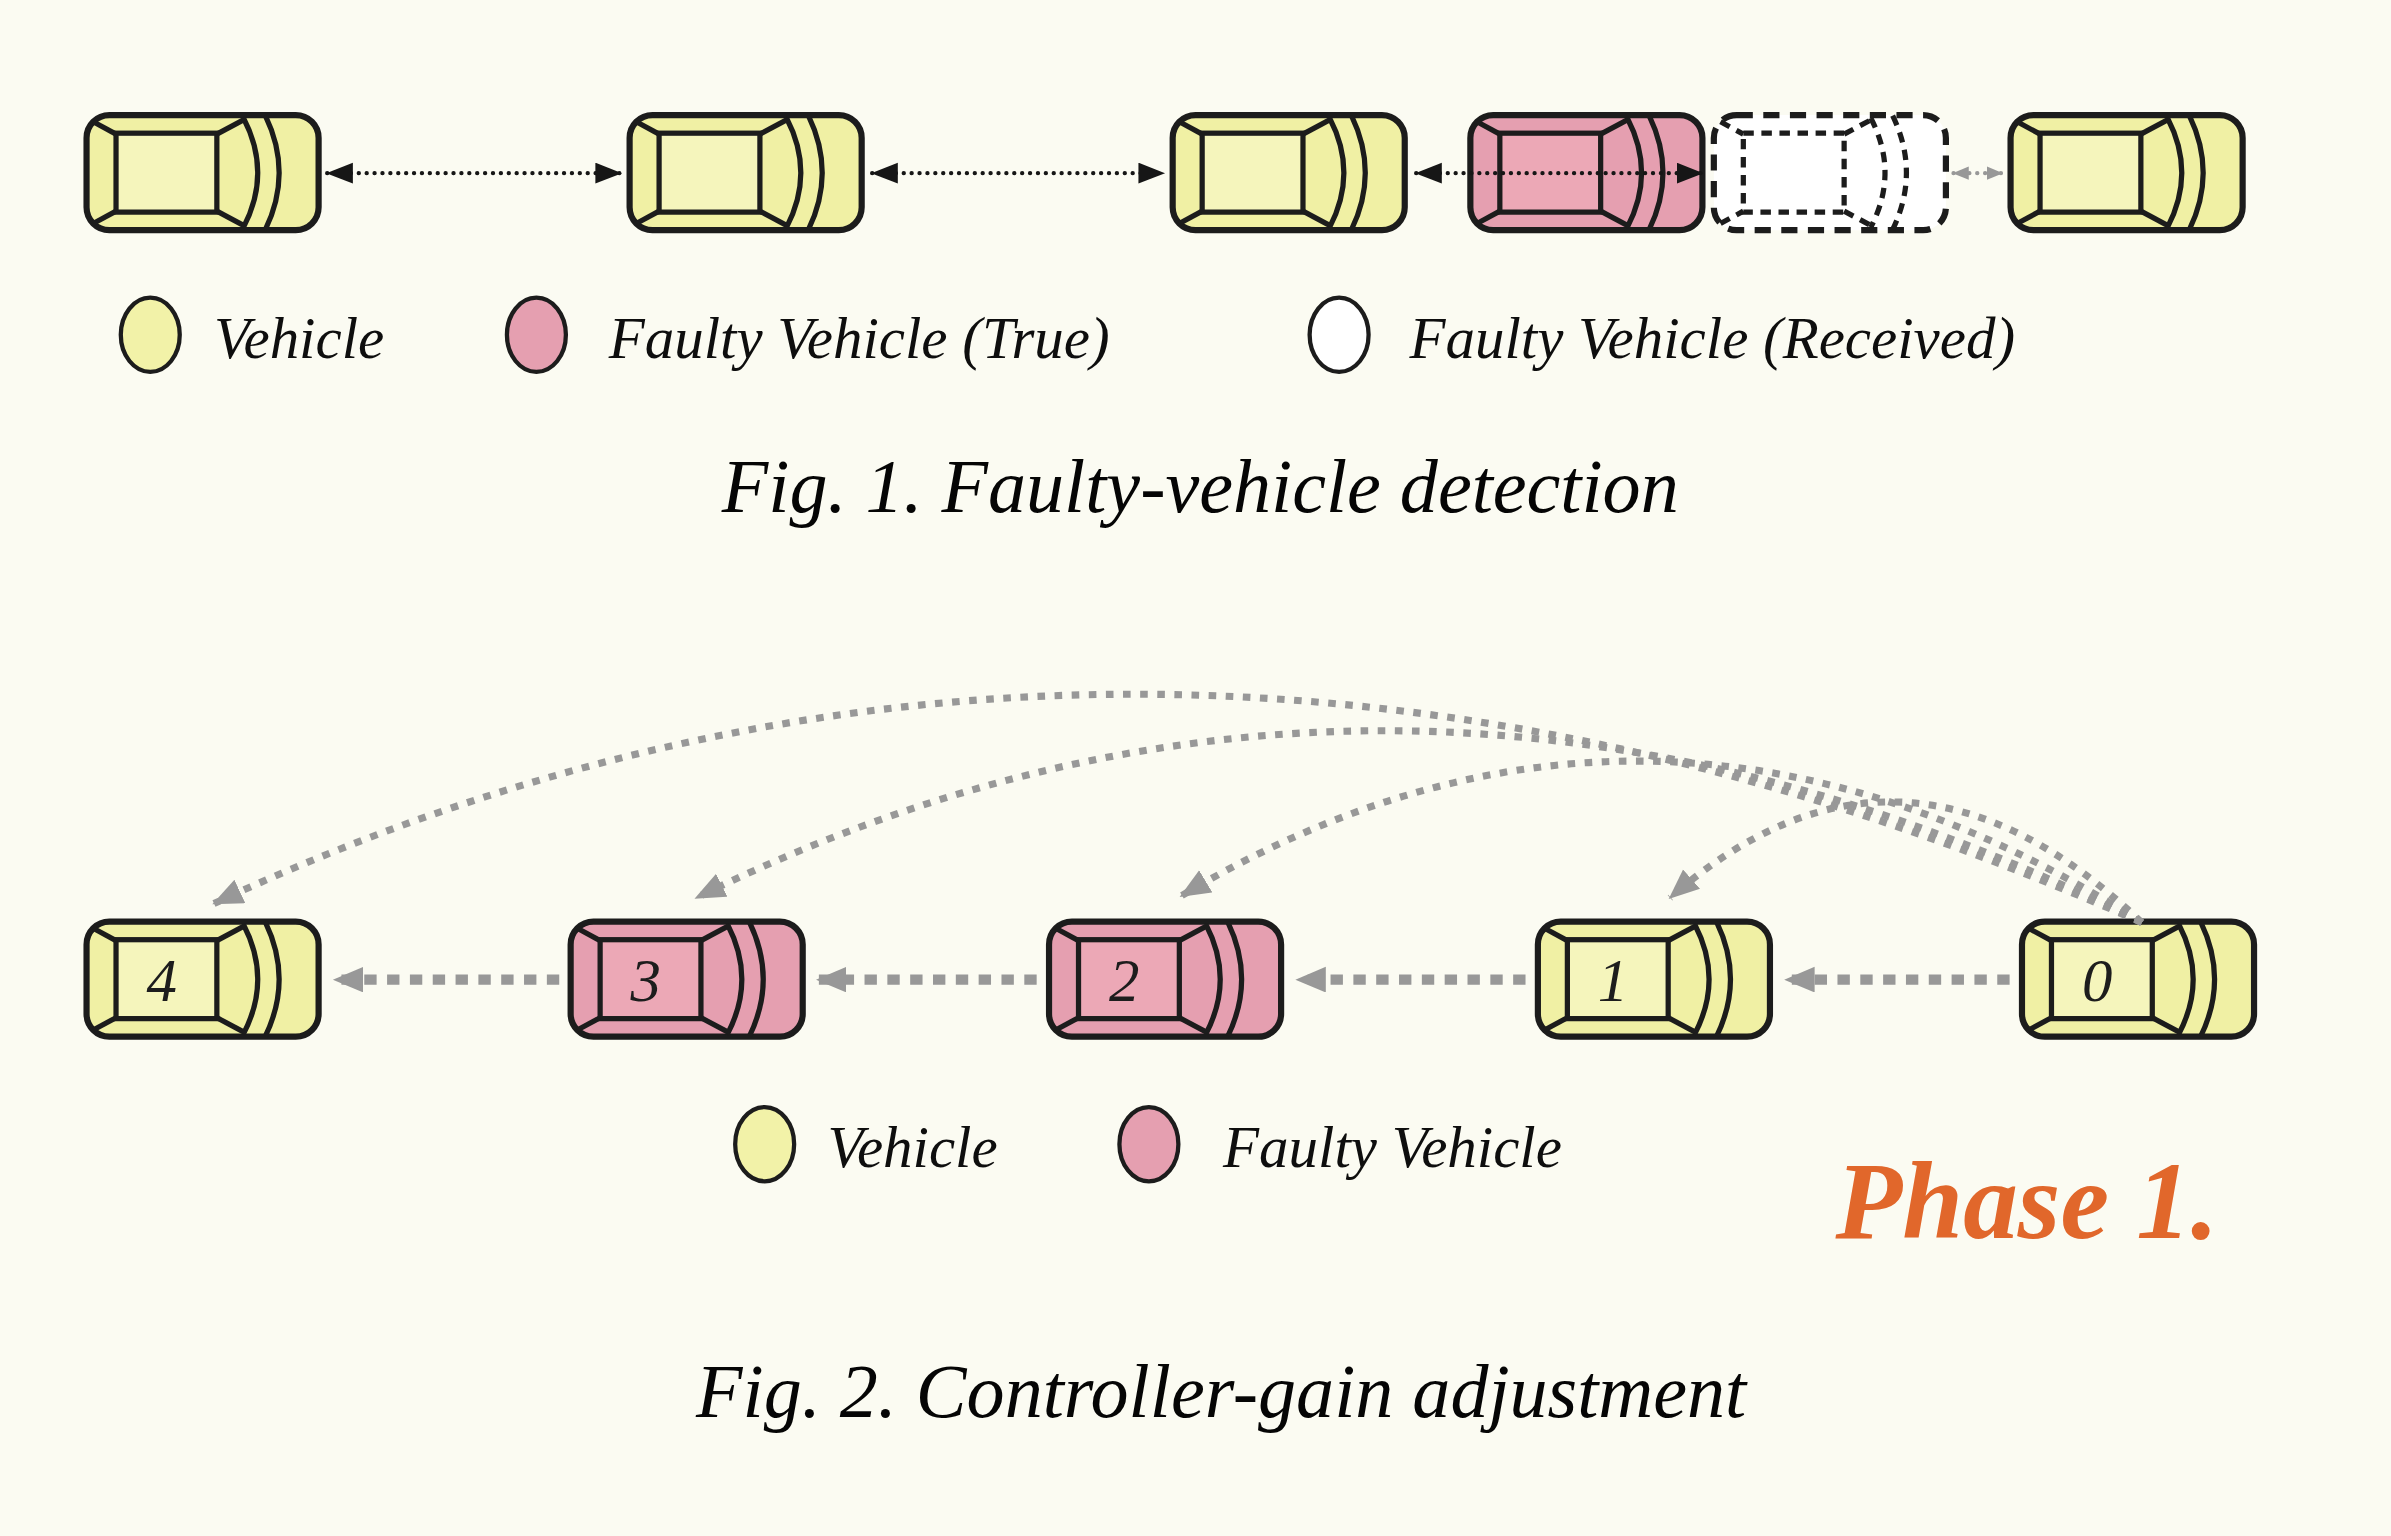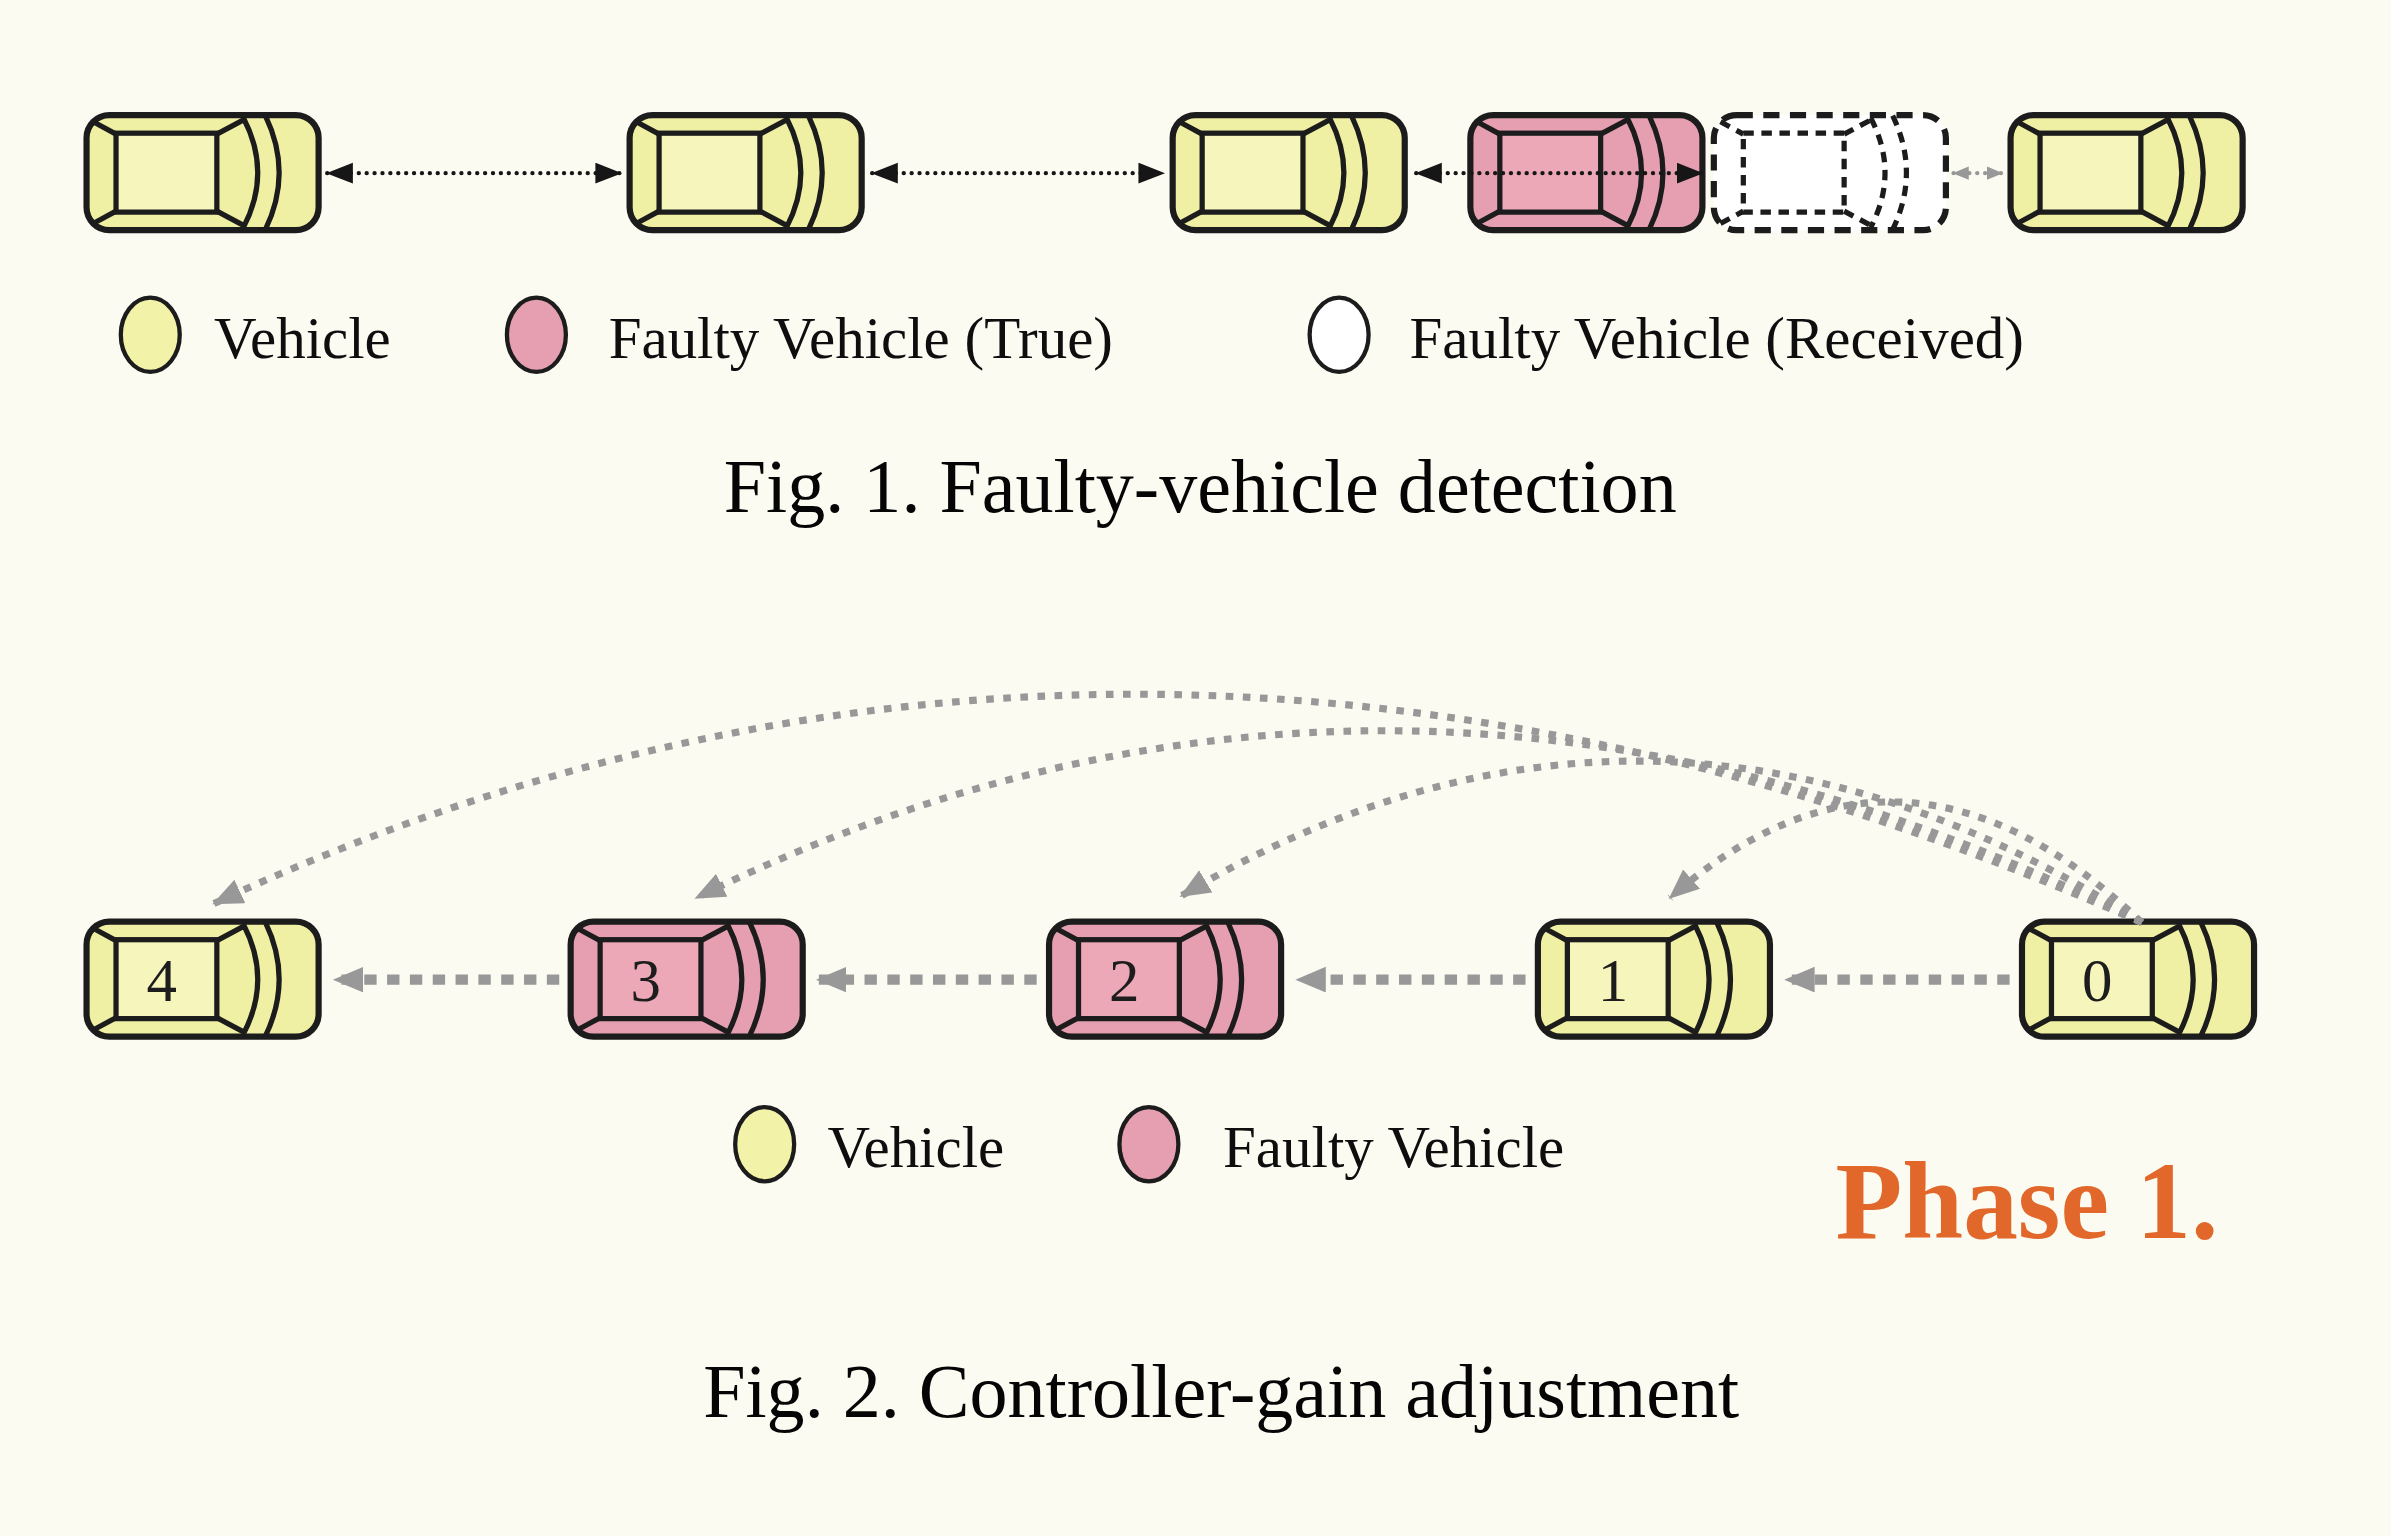--- a/index.html
+++ b/index.html
@@ -1,21 +1,21 @@
 <!DOCTYPE html>
 <html style="font-size:15px"><head>
 <meta charset="utf-8">
 <style>
   html,body{margin:0;padding:0;}
   body{
     width:2391px;height:1537px;
     background:#fbfbf2;
     font-family:"Liberation Serif","DejaVu Serif",serif;
   }
-  .canvas{position:relative;width:2391px;height:1537px;overflow:hidden;}
+  .canvas{position:relative;width:2391px;height:1537px;overflow:hidden;font-style:italic;}
   svg text{font-family:"Liberation Serif","DejaVu Serif",serif;}
   .legend-label{font-size:62px;fill:#0e0e0e;}
   .caption{font-size:80px;fill:#050505;}
   .phase{font-size:115px;font-weight:bold;}
   .car-num{font-size:64px;fill:#1d1d1d;text-anchor:middle;}
 </style>
 </head>
 <body>
 
 <div class="canvas">

